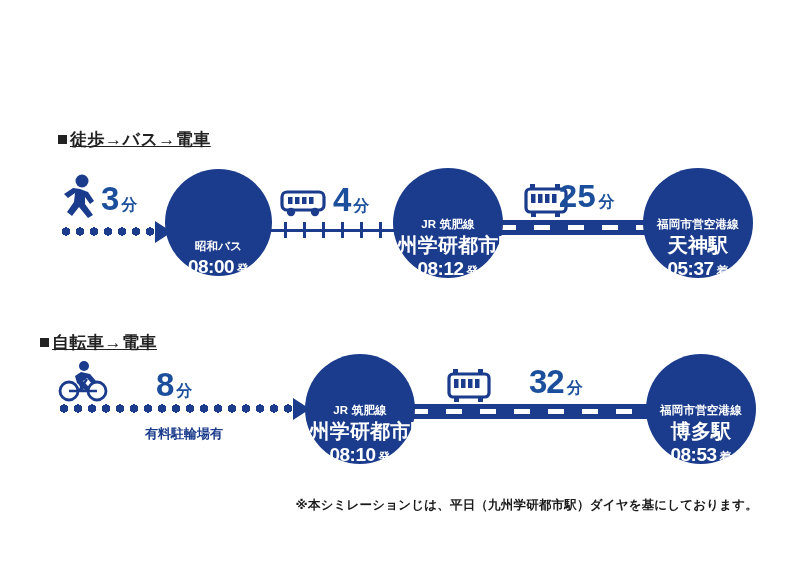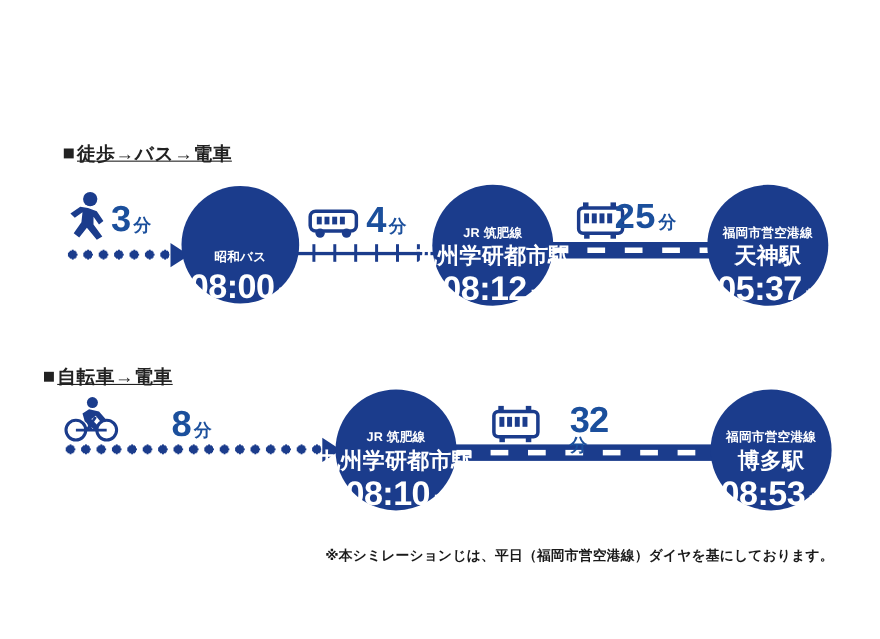--- a/index.html
+++ b/index.html
@@ -84,21 +84,21 @@
     margin-bottom: 4px;
     white-space: nowrap;
   }
   .node .time-row {
     display: flex;
     align-items: baseline;
     justify-content: center;
     line-height: 1;
   }
   .node .time {
-    font-size: 31px;
+    font-size: 19px;
     font-weight: bold;
     letter-spacing: -0.5px;
   }
   .node .suffix {
     font-size: 12px;
     font-weight: bold;
     margin-left: 3px;
   }
 
   
@@ -331,20 +331,21 @@
   <div class="leg-duration" style="left:156px; top:368px;">
     <span class="num">8</span>
     <span class="unit">分</span>
   </div>
 
   <div class="dotted-line" style="left:58px; top:404px; width:252px;">
     <div class="dots"></div>
     <div class="arrow"></div>
   </div>
 
+  <div class="leg-note" style="left:58px; top:425px; width:252px;">有料駐輪場有</div>
 
   <div class="node" style="left:305px; top:354px; width:110px; height:110px;">
     <div class="line-name">JR 筑肥線</div>
     <div class="station-name">九州学研都市駅</div>
     <div class="time-row">
       <span class="time">08:10</span>
       <span class="suffix">発</span>
     </div>
   </div>
 
@@ -355,34 +356,34 @@
       <rect x="2" y="6" width="40" height="23" rx="4" fill="none" stroke="#1b3c8c" stroke-width="3.2"></rect>
       <rect x="7" y="11" width="4.5" height="9" fill="#1b3c8c"></rect>
       <rect x="14" y="11" width="4.5" height="9" fill="#1b3c8c"></rect>
       <rect x="21" y="11" width="4.5" height="9" fill="#1b3c8c"></rect>
       <rect x="28" y="11" width="4.5" height="9" fill="#1b3c8c"></rect>
       <rect x="7" y="29" width="5" height="5" fill="#1b3c8c"></rect>
       <rect x="31" y="29" width="5" height="5" fill="#1b3c8c"></rect>
     </svg>
   </div>
 
-  <div class="leg-duration" style="left:515px; top:365px;flex-direction:column;">
+  <div class="leg-duration" style="left:529px; top:365px;">
     <span class="num">32</span>
     <span class="unit">分</span>
   </div>
 
   <div class="train-line" style="left:412px; top:404px; width:245px;">
     <div class="dashes"></div>
   </div>
 
 
   <div class="node" style="left:646px; top:354px; width:110px; height:110px;">
     <div class="line-name">福岡市営空港線</div>
     <div class="station-name">博多駅</div>
     <div class="time-row">
       <span class="time">08:53</span>
       <span class="suffix">着</span>
     </div>
   </div>
 
-  <div class="footnote" style="right:42px; top:497px;">※本シミレーションじは、平日（福岡市営空港線）ダイヤを基にしております。</div>
+  <div class="footnote" style="right:42px; top:497px;">※本シミレーションじは、平日（九州学研都市駅）ダイヤを基にしております。</div>
 
 </div>
 
 </body></html>

